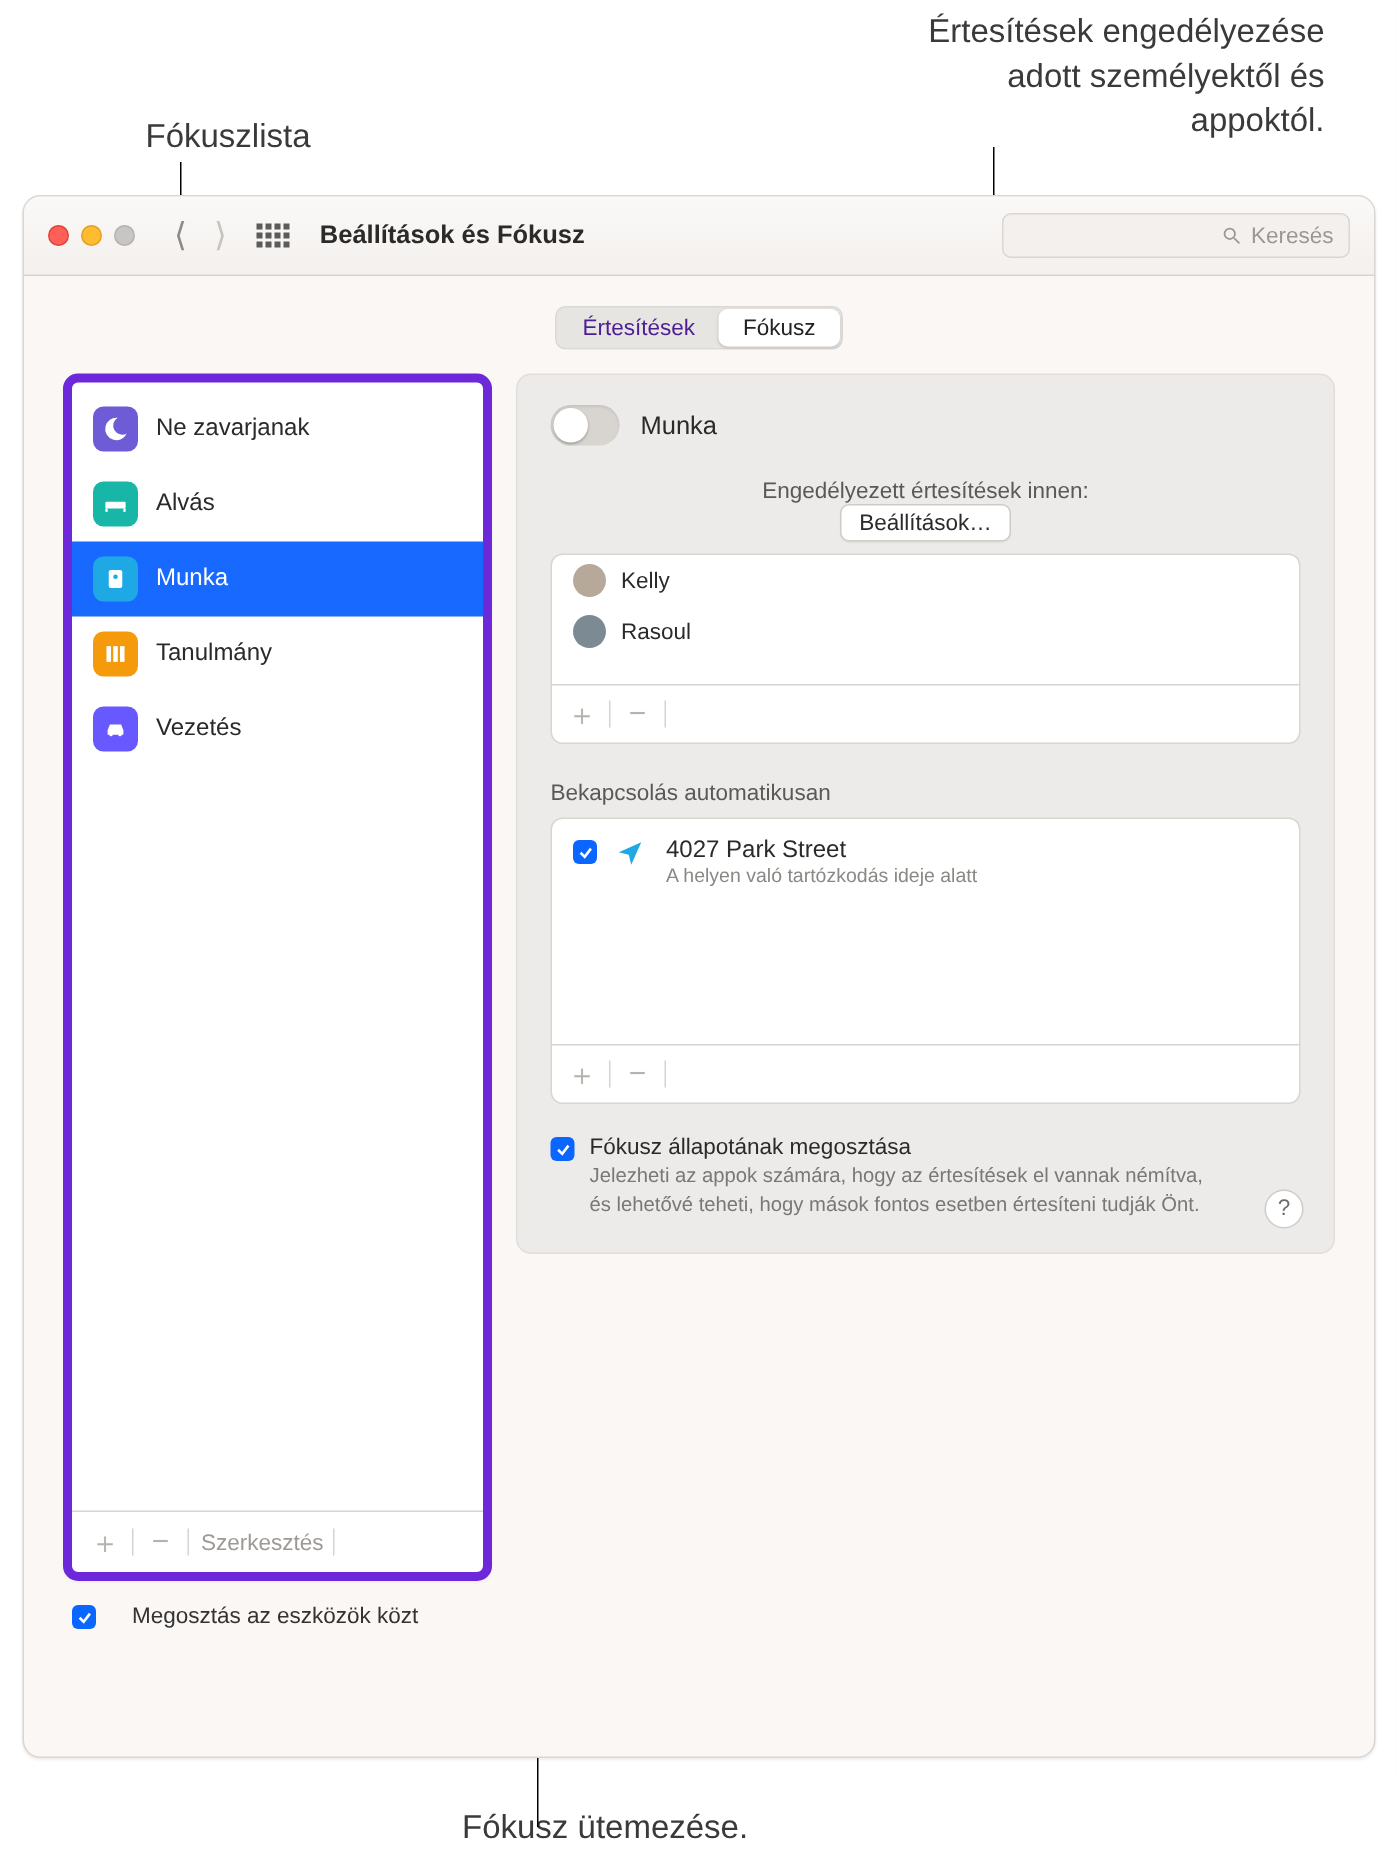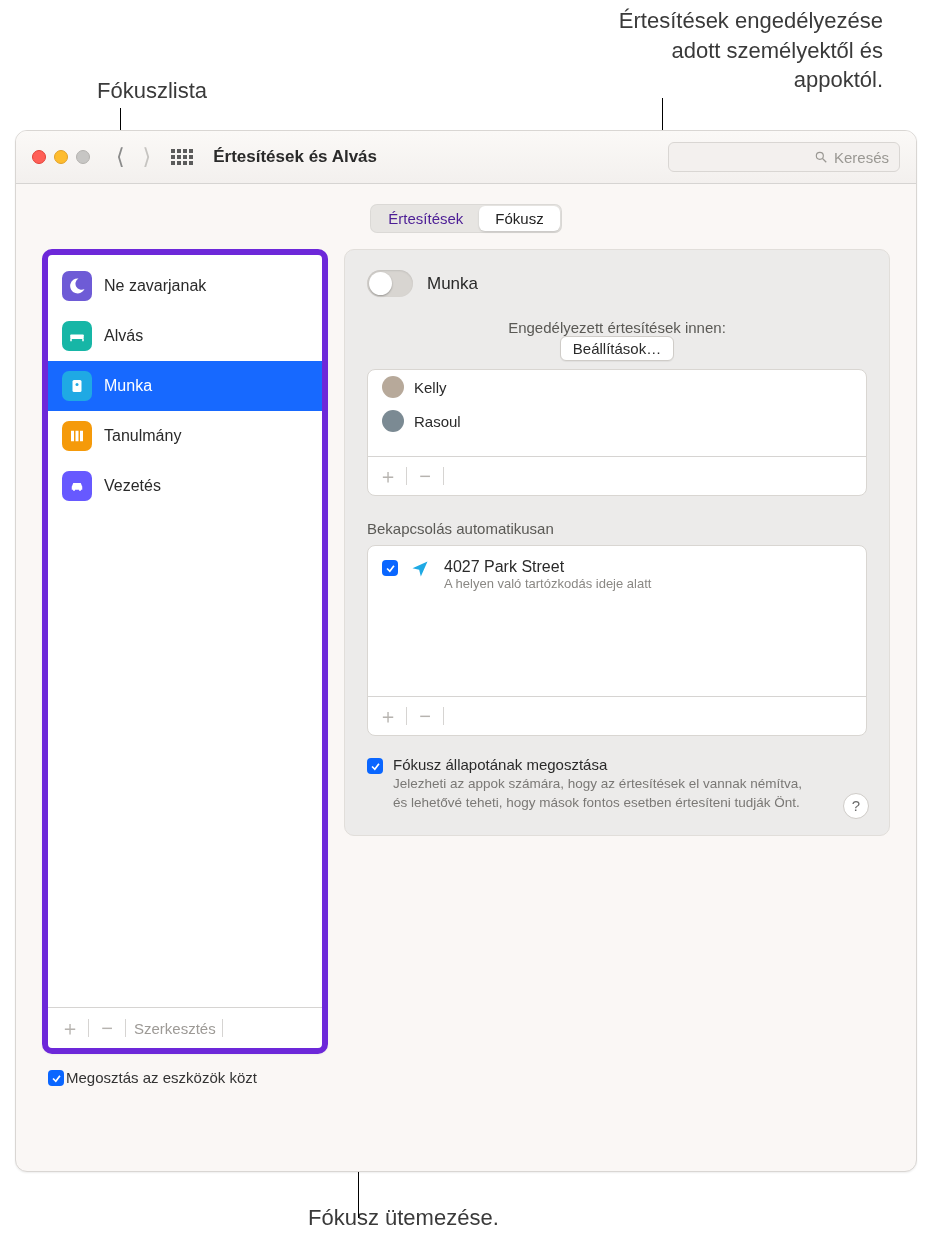--- a/index.html
+++ b/index.html
@@ -77,21 +77,21 @@
   .ic-purple{background:#6e5bd6;}
   .ic-teal{background:#17b6a6;}
   .ic-blue2{background:#1fa9e4;}
   .ic-orange{background:#f59a0a;}
   .ic-indigo{background:#6759ff;}
   .focus-foot {
     border-top:1px solid var(--hairline); height:40px; display:flex; align-items:center; gap:0; padding:0 8px; color:#9d9a96; font-size:15px;
   }
   .pm-btn { width:28px; text-align:center; font-size:20px; color:#b6b3af; cursor:pointer;}
   .vline { width:1px; height:18px; background:var(--hairline); margin:0 4px;}
-  .share-row { display:flex; align-items:center; gap:2px; padding:14px 6px 0; font-size:15px; color:#333;}
+  .share-row { display:flex; align-items:center; gap:24px; padding:14px 6px 0; font-size:15px; color:#333;}
 
   
   .detail {
     flex:1; background:var(--panel-bg); border:1px solid #e1deda; border-radius:10px;
     padding:20px 22px 22px; position:relative;
   }
   .toggle-row { display:flex; align-items:center; gap:14px; margin-bottom:22px;}
   .switch { width:46px; height:27px; background:#d8d5d1; border-radius:14px; position:relative; box-shadow:inset 0 1px 2px rgba(0,0,0,.1);}
   .switch .knob{ position:absolute; left:2px; top:2px; width:23px; height:23px; background:#fff; border-radius:50%; box-shadow:0 1px 2px rgba(0,0,0,.3);}
   .toggle-label{font-size:17px;}
@@ -168,21 +168,21 @@
           <span></span>
         <span></span>
           <span></span>
           <span></span>
           <span></span>
         <span></span>
           <span></span>
           <span></span>
           <span></span>
       </div>
-      <div class="title">Értesítések és Alvás</div>
+      <div class="title">Beállítások és Fókusz</div>
       <div class="search">
         <svg viewBox="0 0 24 24">
             <circle cx="10" cy="10" r="6" fill="none" stroke="#9a9893" stroke-width="2"></circle>
             <line x1="15" y1="15" x2="21" y2="21" stroke="#9a9893" stroke-width="2"></line>
           </svg>
         <span>Keresés</span>
       </div>
     </div>
 
     <div class="seg-wrap">

